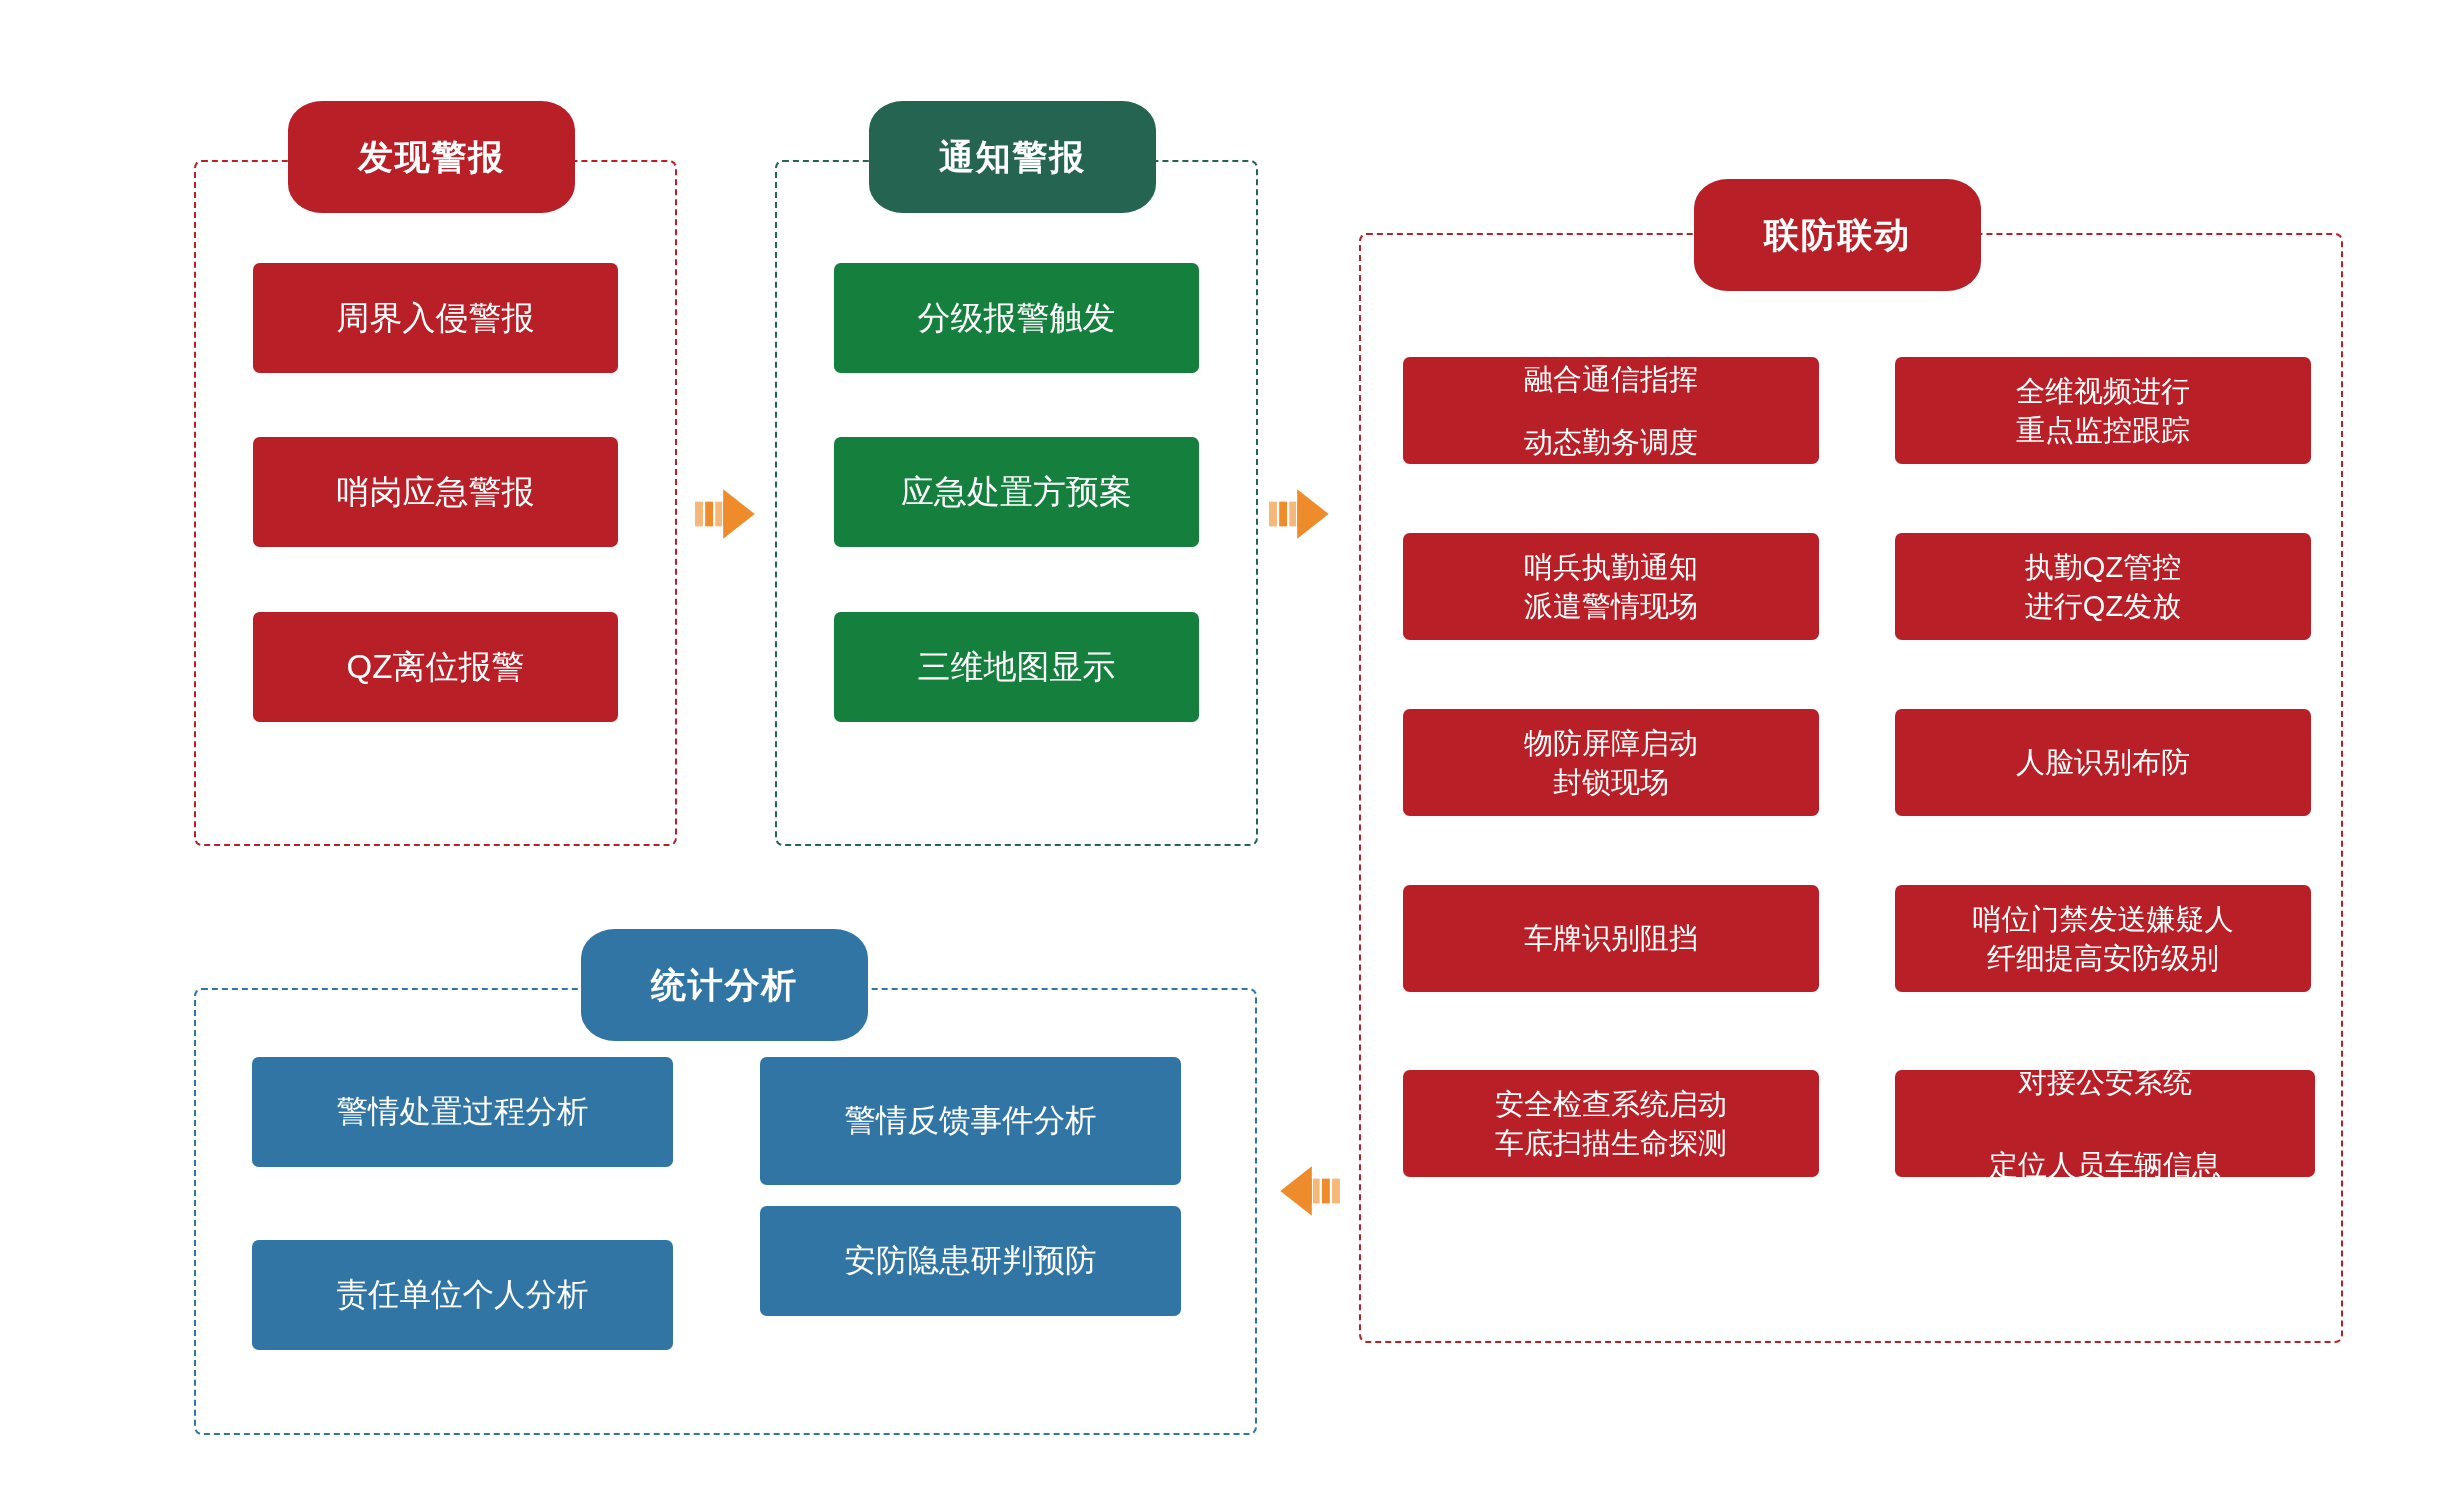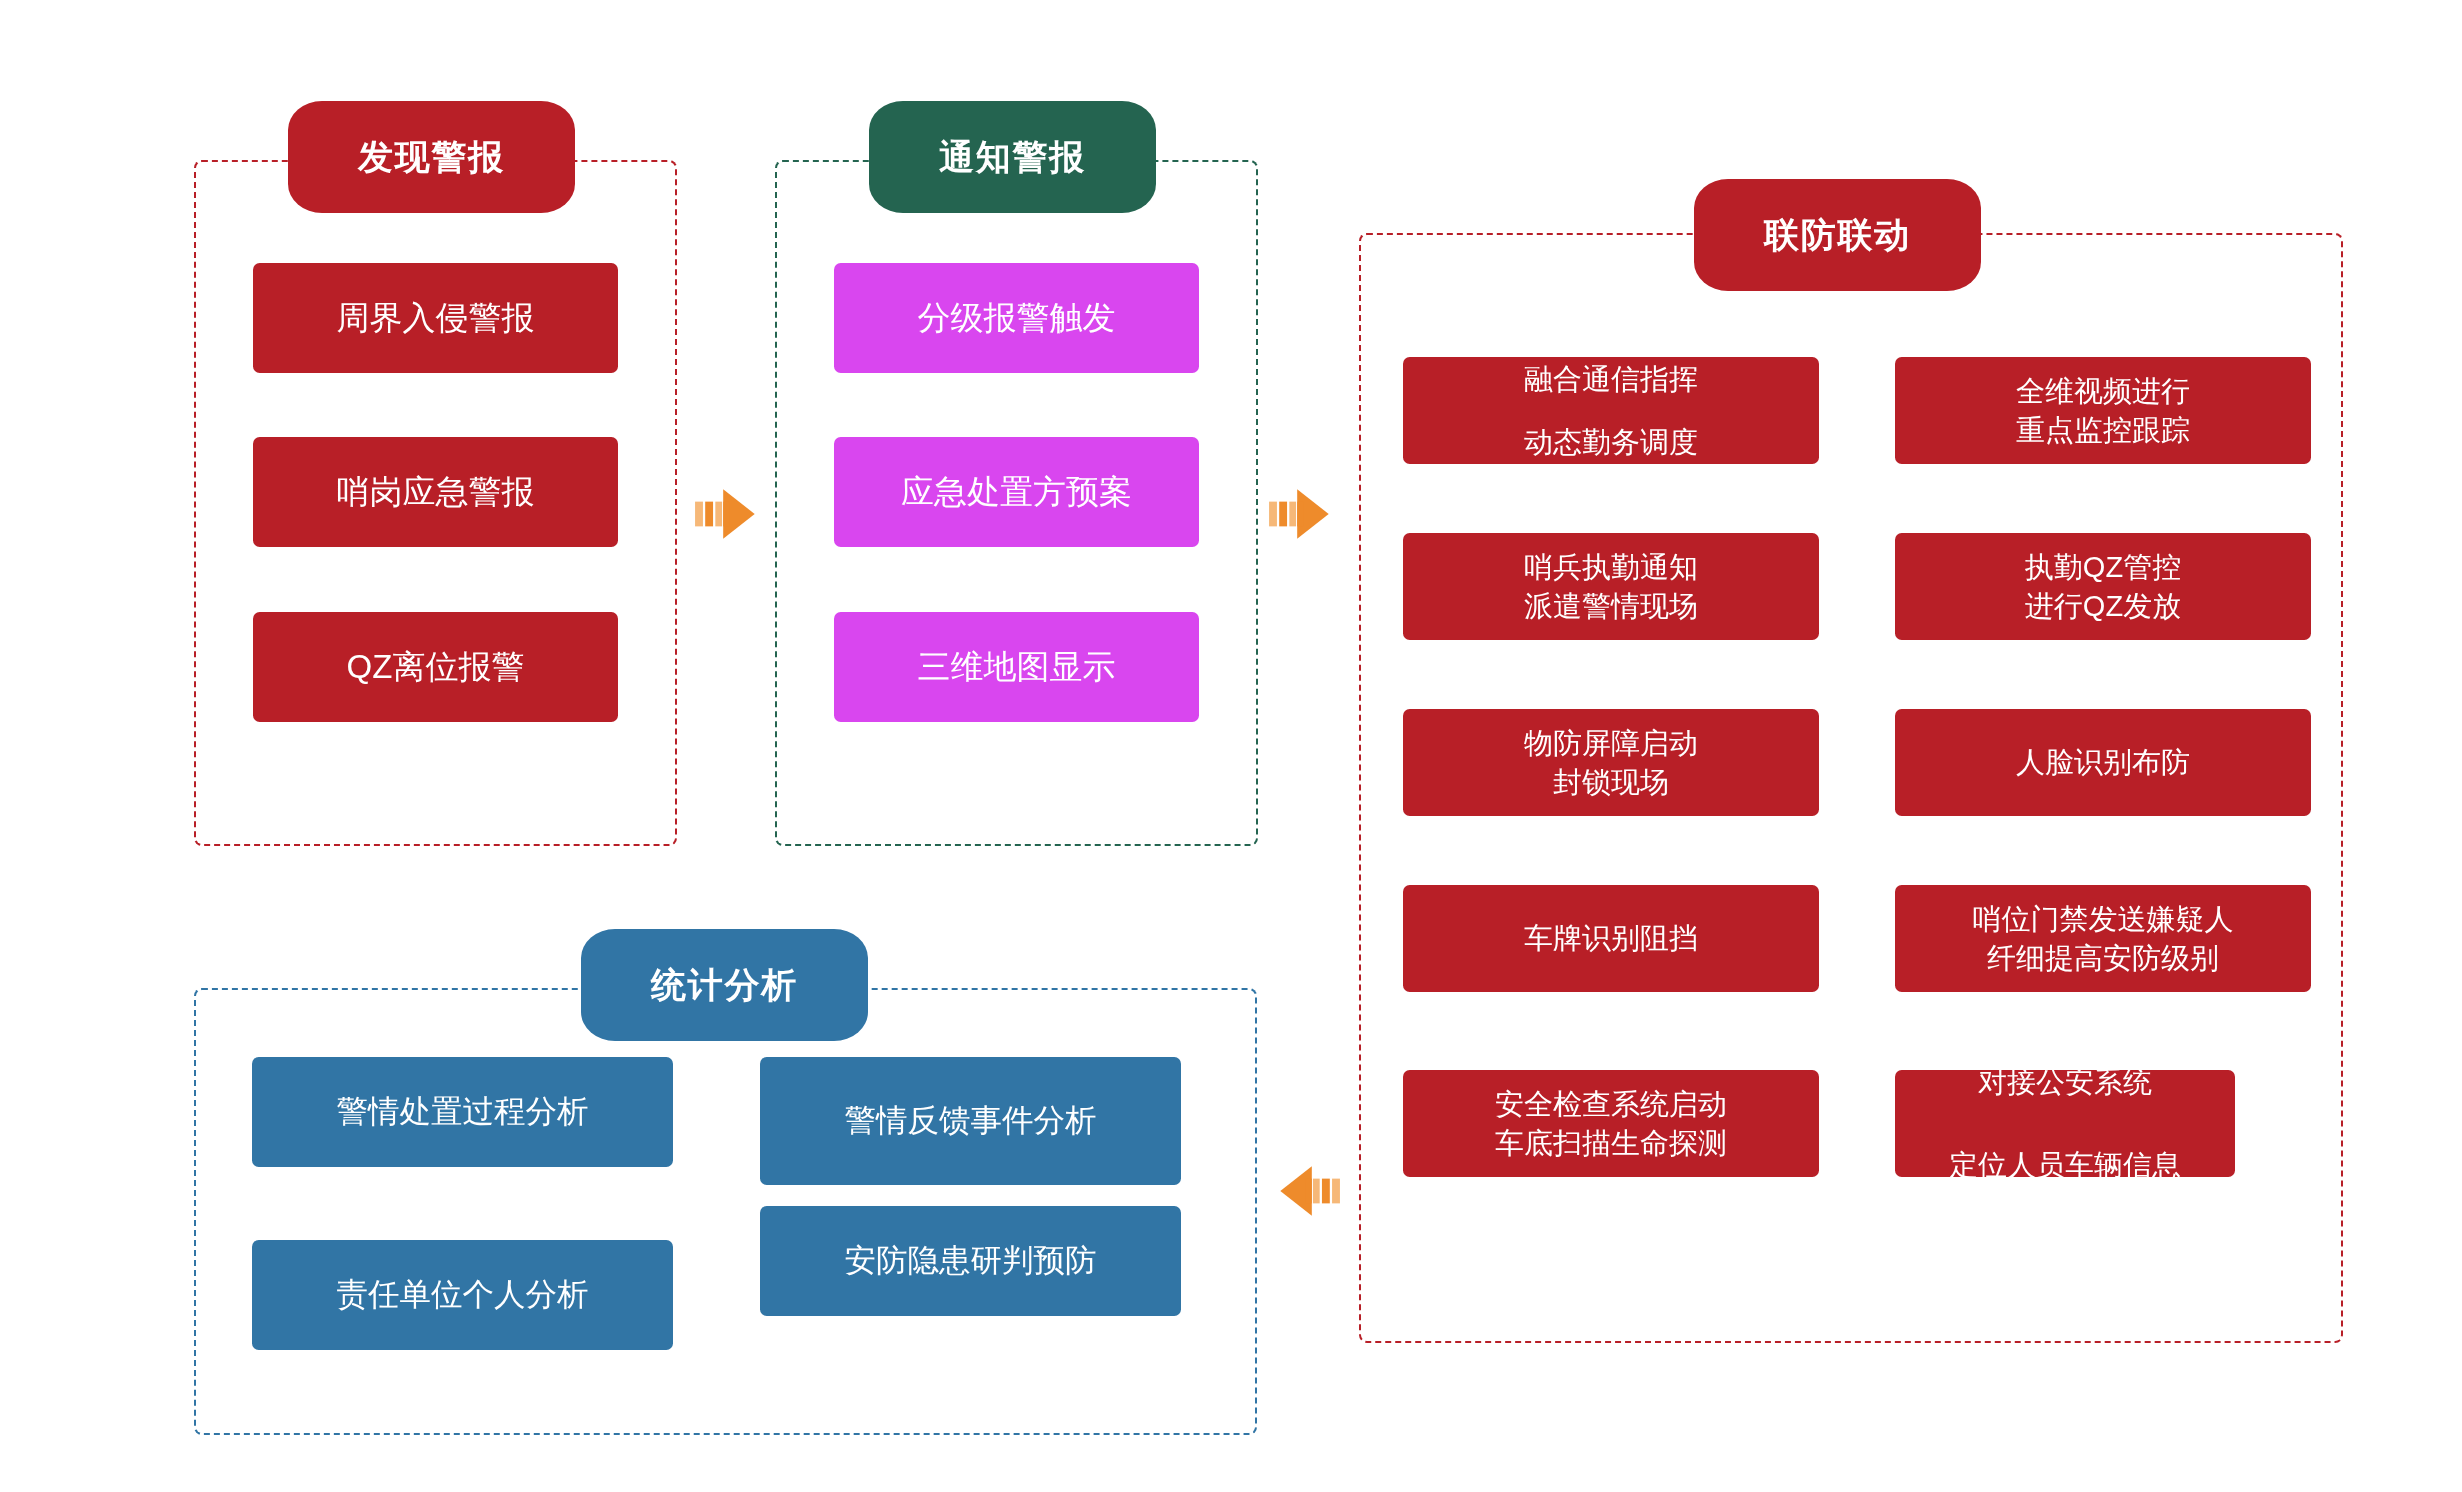--- a/index.html
+++ b/index.html
@@ -60,21 +60,21 @@
     align-items: center;
     justify-content: center;
     color: #ffffff;
     border-radius: 6.7px;
     text-align: center;
     line-height: 1.32;
     z-index: 10;
     padding: 2.2px 5.6px;
   }
   .box.red   { background: #B81F27; text-align: right; }
-  .box.green { background: #d946ef; }
+  .box.green { background: #15803d; }
   .box.blue  { background: #3175A5; }
   .box .ln { display: block; }
 
   
   .arrow {
     position: absolute;
     z-index: 15;
     display: block;
   }
 </style>
@@ -171,21 +171,21 @@
 
   <div class="box red" style="left:1895px; top:709px; width:416px; height:107px; font-size:29px;">
     <span class="ln">人脸识别布防</span>
   </div>
 
   <div class="box red" style="left:1895px; top:885px; width:416px; height:107px; font-size:29px;">
     <span class="ln">哨位门禁发送嫌疑人</span>
     <span class="ln">纤细提高安防级别</span>
   </div>
 
-  <div class="box red" style="left:1895px; top:1070px; width:340px; height:107px; font-size:29px;gap:44px;">
+  <div class="box red" style="left:1895px; top:1070px; width:420px; height:107px; font-size:29px;gap:44px;">
     <span class="ln">对接公安系统</span>
     <span class="ln">定位人员车辆信息</span>
   </div>
 
   <svg class="arrow" style="left:1278px; top:1164px;" width="62" height="54" viewBox="0 0 110 96">
     <rect x="96" y="26" width="14" height="44" fill="#F6B878"></rect>
     <rect x="78" y="26" width="14" height="44" fill="#EE8B2B"></rect>
     <rect x="62" y="26" width="12" height="44" fill="#F6B878"></rect>
     <path d="M60 26 L60 4 L4 48 L60 92 L60 70 Z" fill="#EE8B2B"></path>
     <rect x="48" y="26" width="12" height="44" fill="#EE8B2B"></rect>

